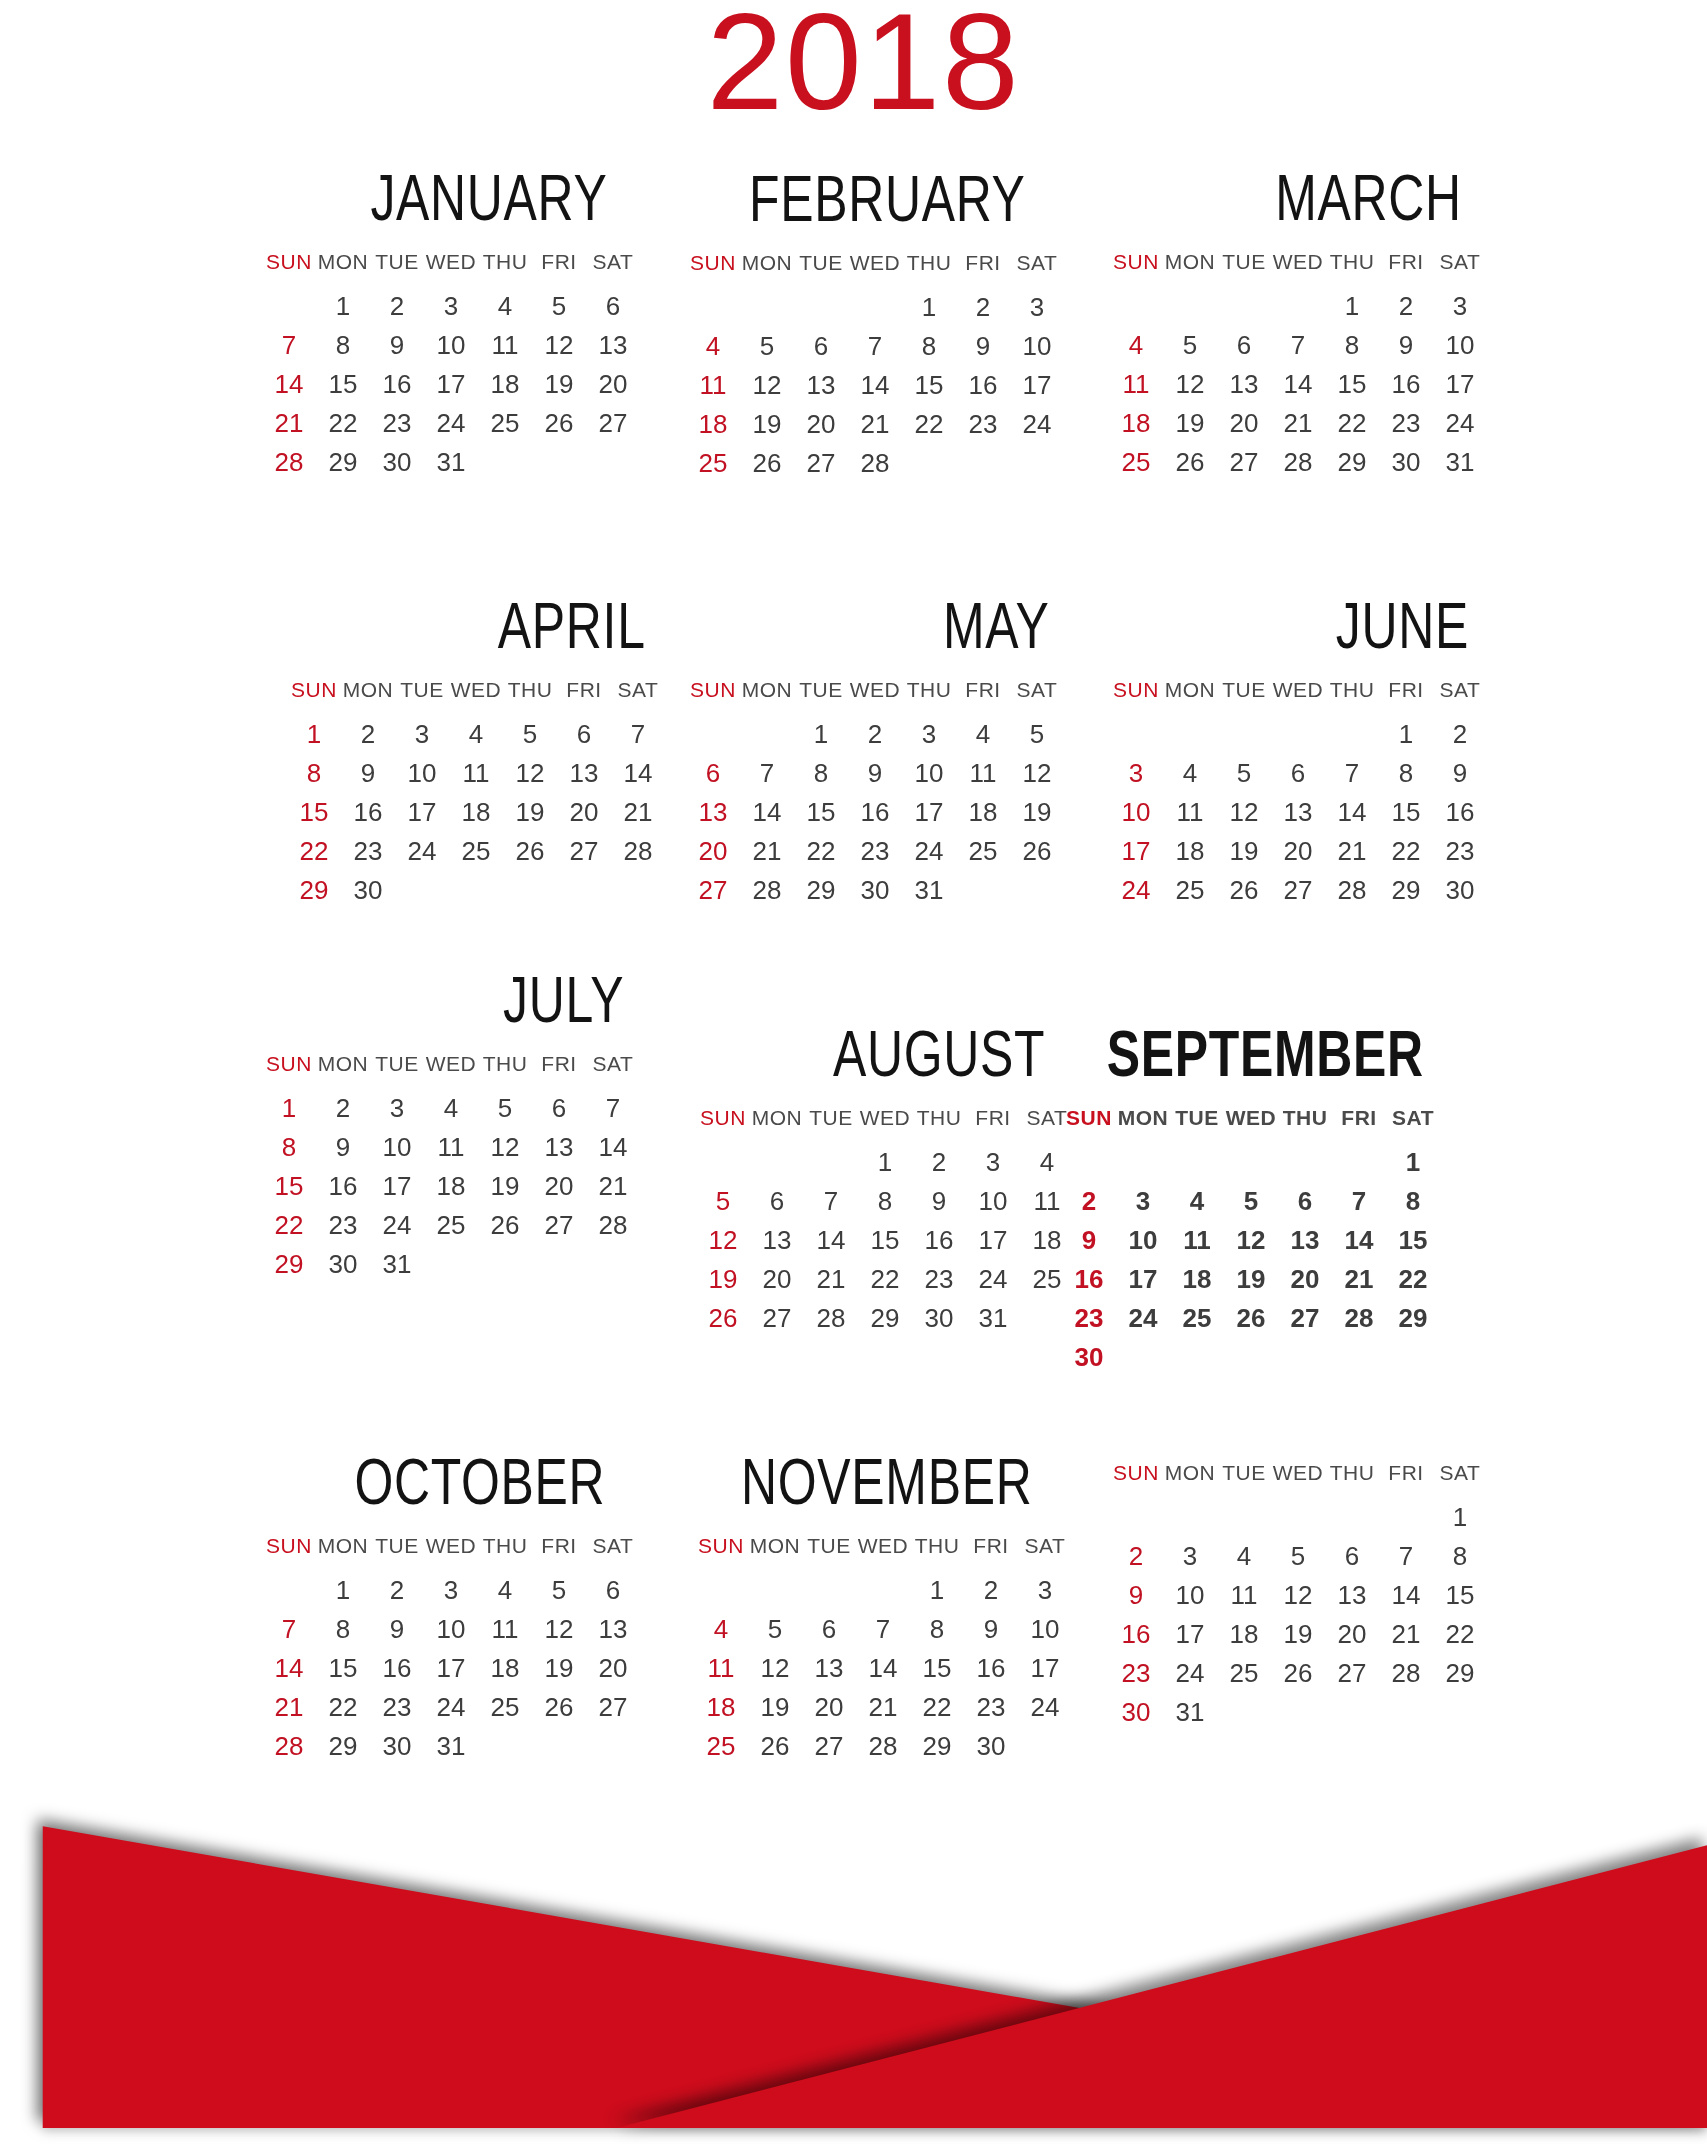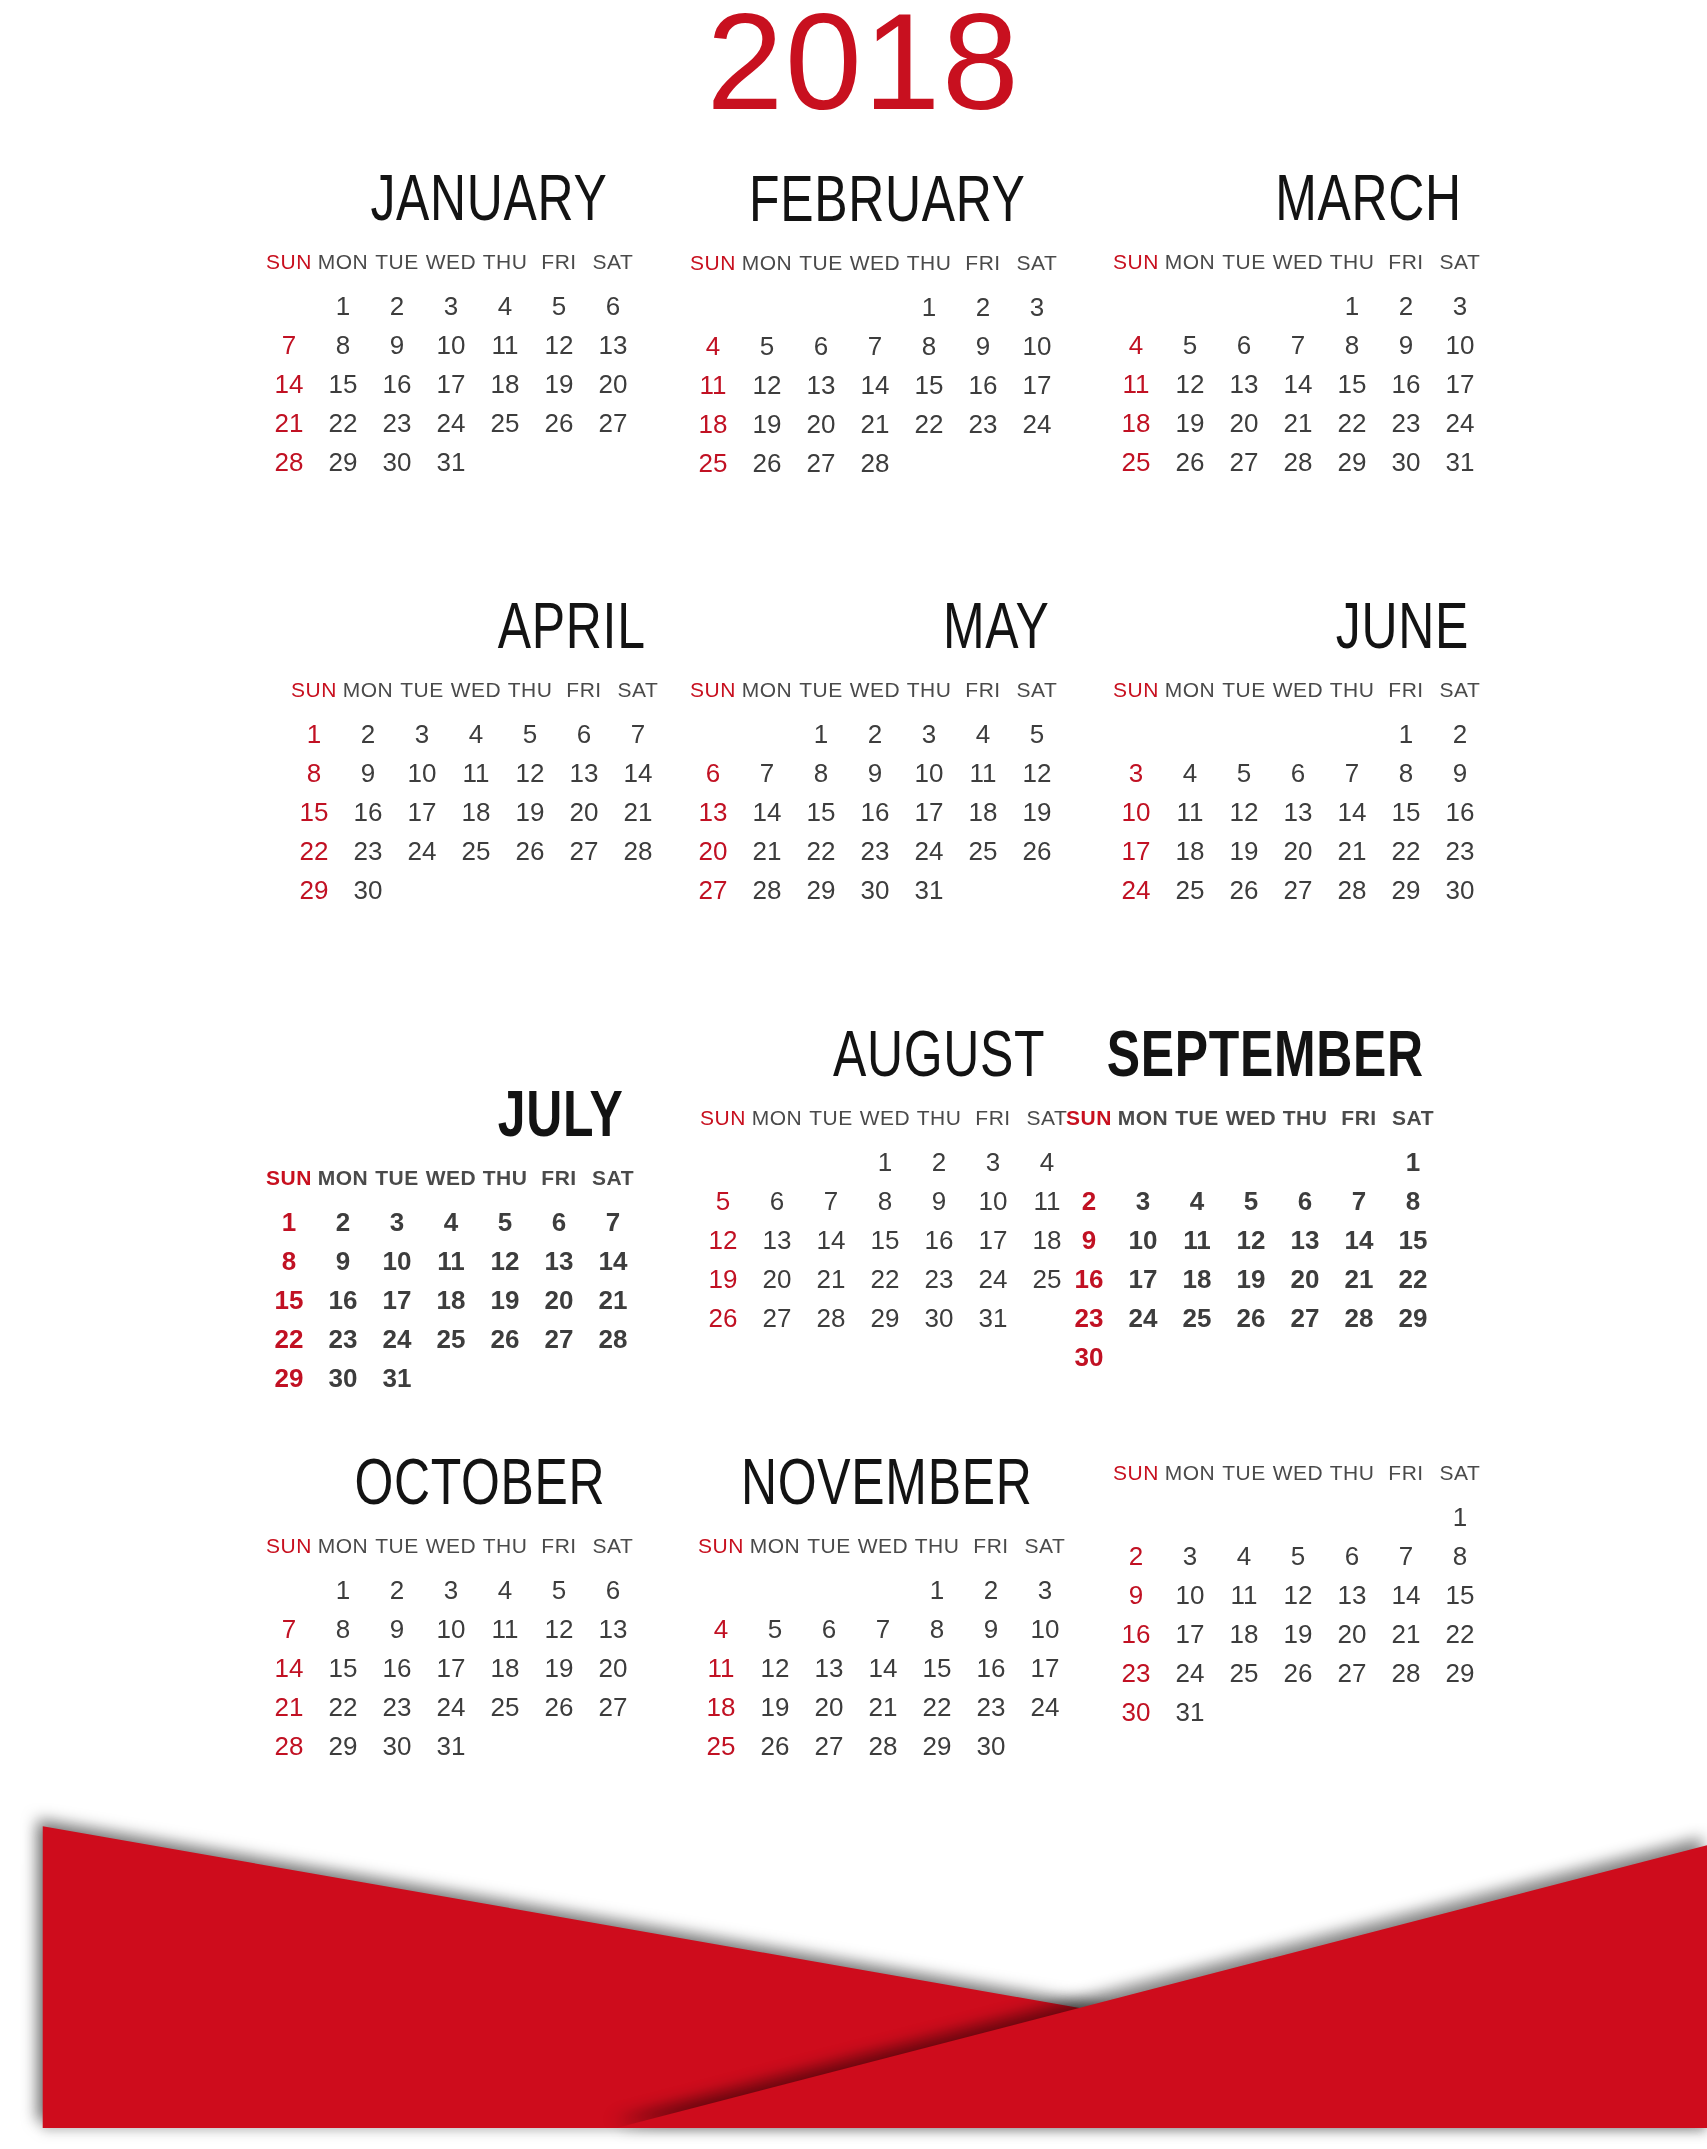--- a/index.html
+++ b/index.html
@@ -421,21 +421,21 @@
           <div class="cell">25</div>
           <div class="cell">26</div>
           <div class="cell">27</div>
           <div class="cell">28</div>
           <div class="cell">29</div>
           <div class="cell">30</div>
         </div>
       </div>
   </div>
 
-  <div class="month" style="left: 262px; top: 1078px; font-weight: bold;">
+  <div class="month" style="left: 262px; top: 964px;">
     <div class="month-title">
       <span class="stretch">JULY</span>
     </div>
     <div class="day-headers">
         <div class="dh red">SUN</div>
         <div class="dh">MON</div>
         <div class="dh">TUE</div>
         <div class="dh">WED</div>
         <div class="dh">THU</div>
         <div class="dh">FRI</div>

